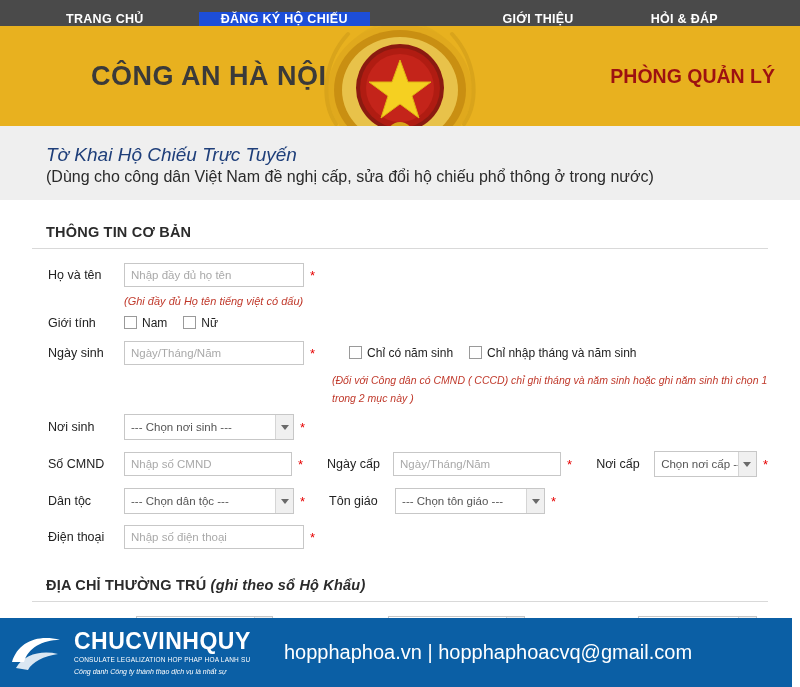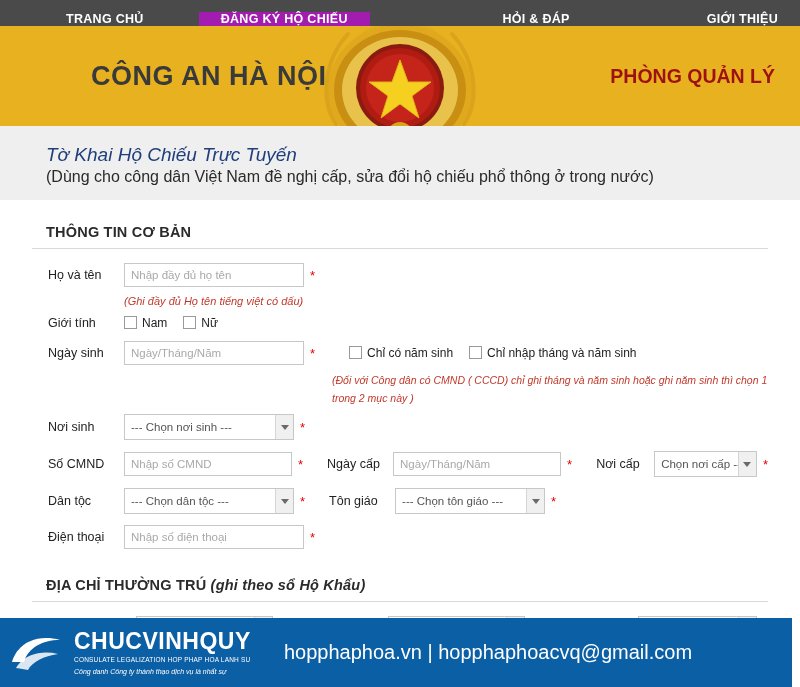--- a/index.html
+++ b/index.html
@@ -24,21 +24,21 @@
   }
   .nav-item {
     display: flex; align-items: center; justify-content: center;
     padding: 0 22px;
     color: #ffffff;
     font-size: 12.5px;
     font-weight: bold;
     letter-spacing: .3px;
     white-space: nowrap;
   }
-  .nav-item.active { background: #a21caf; }
+  .nav-item.active { background: #1d4ed8; }
   .nav-spacer { flex: 1; }
 
   
   .banner {
     height: 100px;
     background: #e8b11f;
     position: relative;
     display: flex;
     align-items: center;
     z-index: 1;
@@ -250,25 +250,25 @@
 <body>
 
 <div class="navbar">
   <div class="nav-item" style="margin-left:44px;">
     <span>TRANG CHỦ</span>
   </div>
   <div class="nav-item active">
     <span>ĐĂNG KÝ HỘ CHIẾU</span>
   </div>
   <div class="nav-spacer"></div>
+  <div class="nav-item">
+    <span>GIỚI THIỆU</span>
+  </div>
   <div class="nav-item" style="margin-right:60px;">
     <span>HỎI &amp; ĐÁP</span>
-  </div>
-  <div class="nav-item">
-    <span>GIỚI THIỆU</span>
   </div>
 </div>
 
 <div class="banner">
   <div class="banner-left">
     <div class="title">CÔNG AN HÀ NỘI</div>
   </div>
   <div class="banner-right">
     <div>PHÒNG QUẢN LÝ</div>
   </div>

